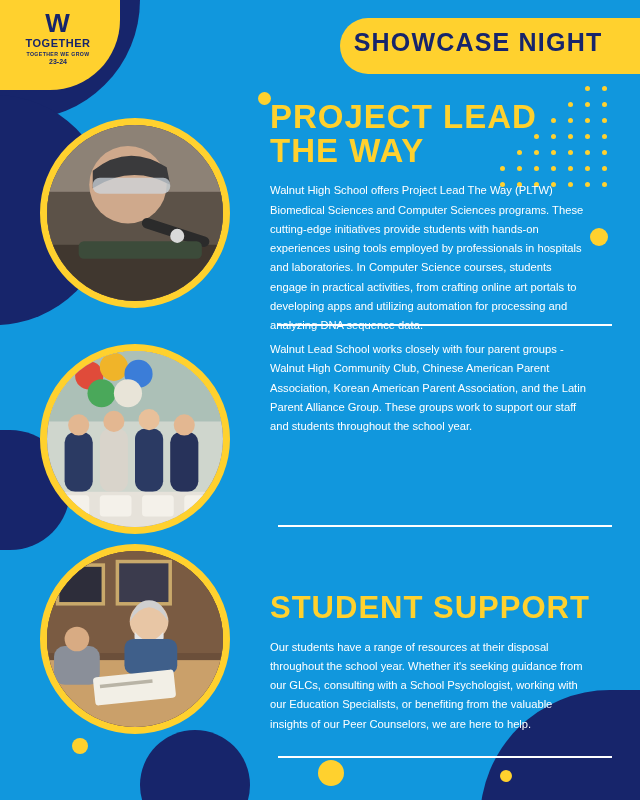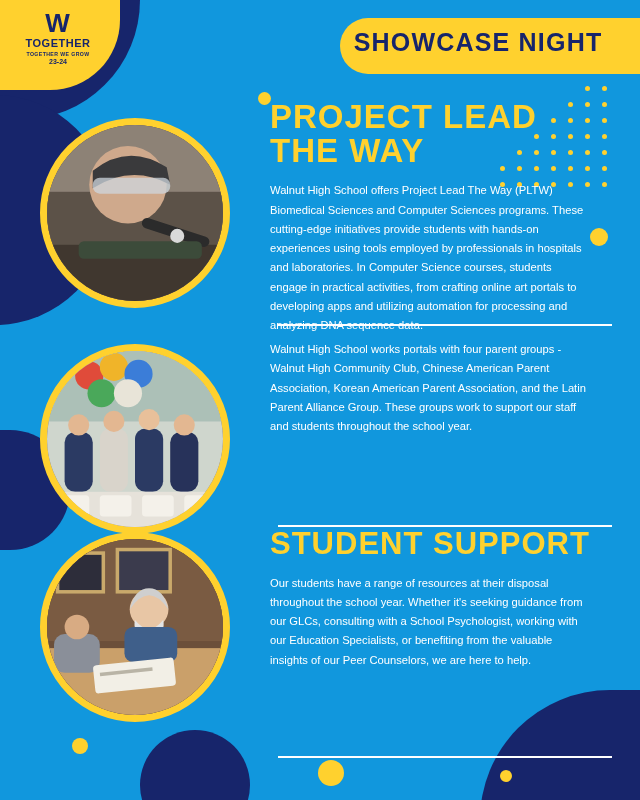--- a/index.html
+++ b/index.html
@@ -175,21 +175,21 @@
     left: 278px; right: 28px;
   }
 
   #section-pltw { top: 100px; }
   #section-pltw .photo-col { padding-top: 18px; }
   #div-1 { top: 324px; }
 
   #section-parents { top: 340px; }
   #div-2 { top: 525px; }
 
-  #section-support { top: 528px; }
+  #section-support { top: 540px; align-items: flex-end; }
 </style>
 </head>
 <body>
 
 <div class="deco navy-topleft"></div>
 <div class="deco yellow-badge-bg"></div>
 <div class="deco yellow-topright"></div>
 <div class="deco navy-blob-left"></div>
 <div class="deco navy-blob-left2"></div>
 <div class="deco navy-bottomright"></div>
@@ -292,21 +292,21 @@
         <circle cx="78" cy="42" r="6" fill="#e3b791"></circle>
         <rect x="0" y="80" width="100" height="20" fill="#e6e2da"></rect>
         <rect x="6" y="82" width="18" height="12" rx="2" fill="#f4f1ea"></rect>
         <rect x="30" y="82" width="18" height="12" rx="2" fill="#f4f1ea"></rect>
         <rect x="54" y="82" width="18" height="12" rx="2" fill="#f4f1ea"></rect>
         <rect x="78" y="82" width="18" height="12" rx="2" fill="#f4f1ea"></rect>
       </svg>
     </div>
   </div>
   <div class="text-col">
-    <p class="sec-body">Walnut High School works portals with four parent groups - Walnut High Community Club, Chinese American Parent Association, Korean American Parent Association,  and the Latin Parent Alliance Group. These groups work to support our staff and students throughout the school year.</p>
+    <p class="sec-body">Walnut Lead School works closely with four parent groups - Walnut High Community Club, Chinese American Parent Association, Korean American Parent Association,  and the Latin Parent Alliance Group. These groups work to support our staff and students throughout the school year.</p>
   </div>
 </div>
 <div class="divider" id="div-2"></div>
 
 <div class="section" id="section-support">
   <div class="photo-col">
     <div class="photo">
       <svg viewBox="0 0 100 100" preserveAspectRatio="xMidYMid slice" aria-hidden="true">
         <rect width="100" height="100" fill="#6b4f3a"></rect>
         <rect x="0" y="0" width="100" height="58" fill="#7a5b42"></rect>

